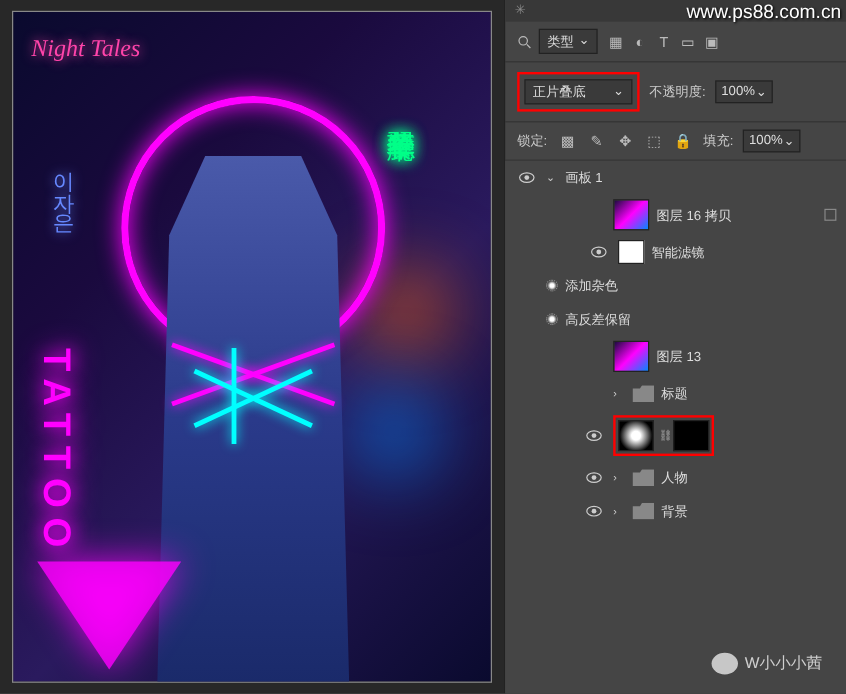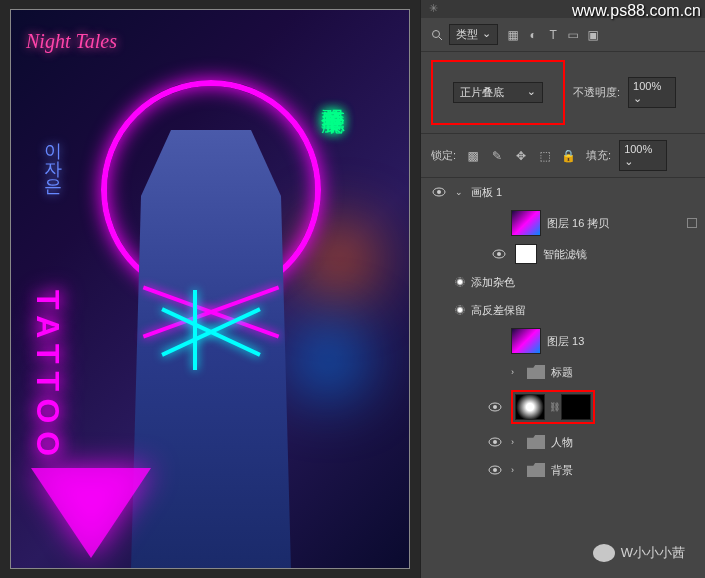--- a/index.html
+++ b/index.html
@@ -182,36 +182,35 @@
     }
     .blend-row {
       padding: 8px 10px;
       display: flex;
       align-items: center;
       gap: 8px;
       border-bottom: 1px solid #333;
     }
     .red-box {
       border: 2px solid #ff0000;
-      padding: 20px;
+      padding: 4px;
     }
     .opacity-label {
       font-size: 11px;
       color: #ccc;
     }
     .pct-input {
       background: #3a3a3a;
       border: 1px solid #222;
       padding: 2px 4px;
       color: #ddd;
       font-size: 11px;
       width: 48px;
       display: inline-flex;
       justify-content: space-between;
-      flex-direction: column;
     }
     .lock-row {
       padding: 6px 10px;
       display: flex;
       align-items: center;
       gap: 8px;
       border-bottom: 1px solid #333;
     }
     .lock-icons {
       display: flex;

